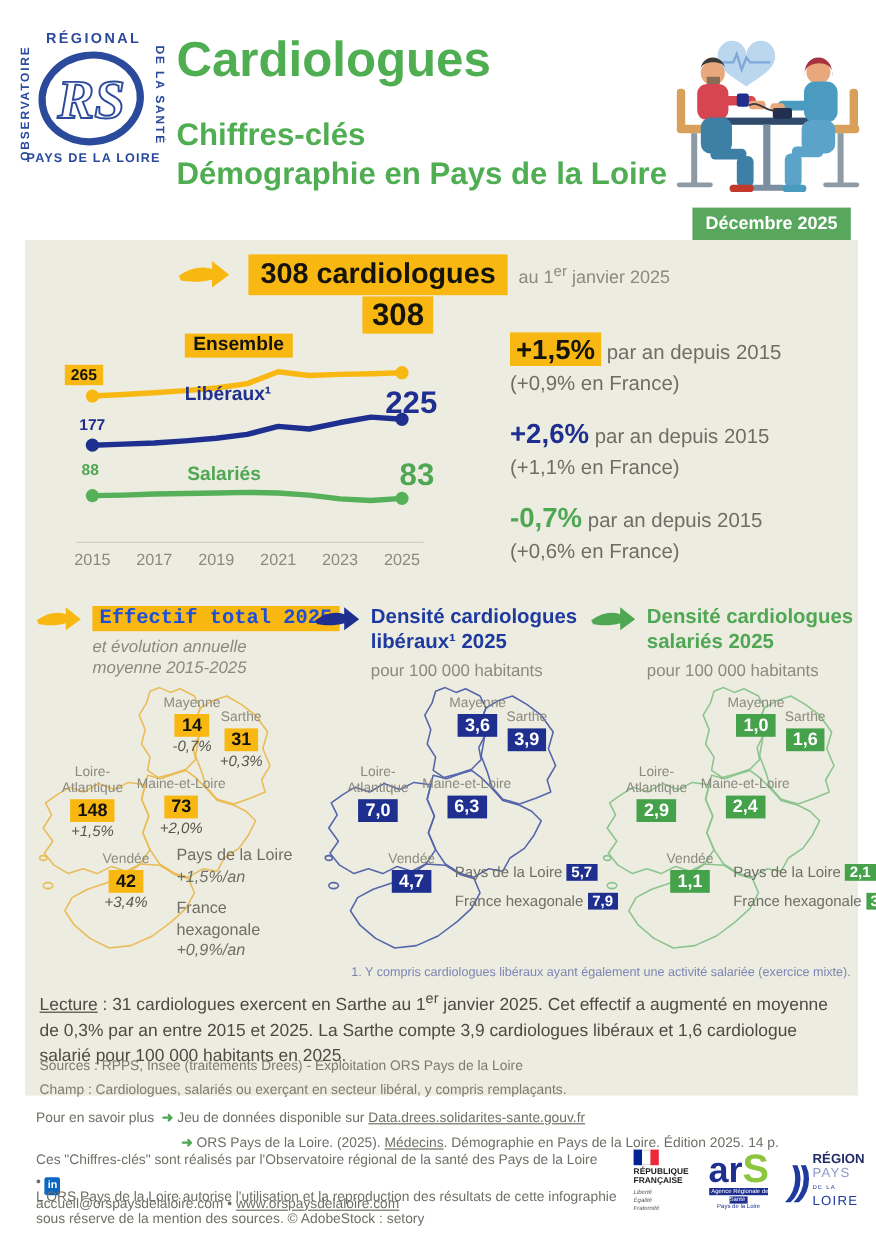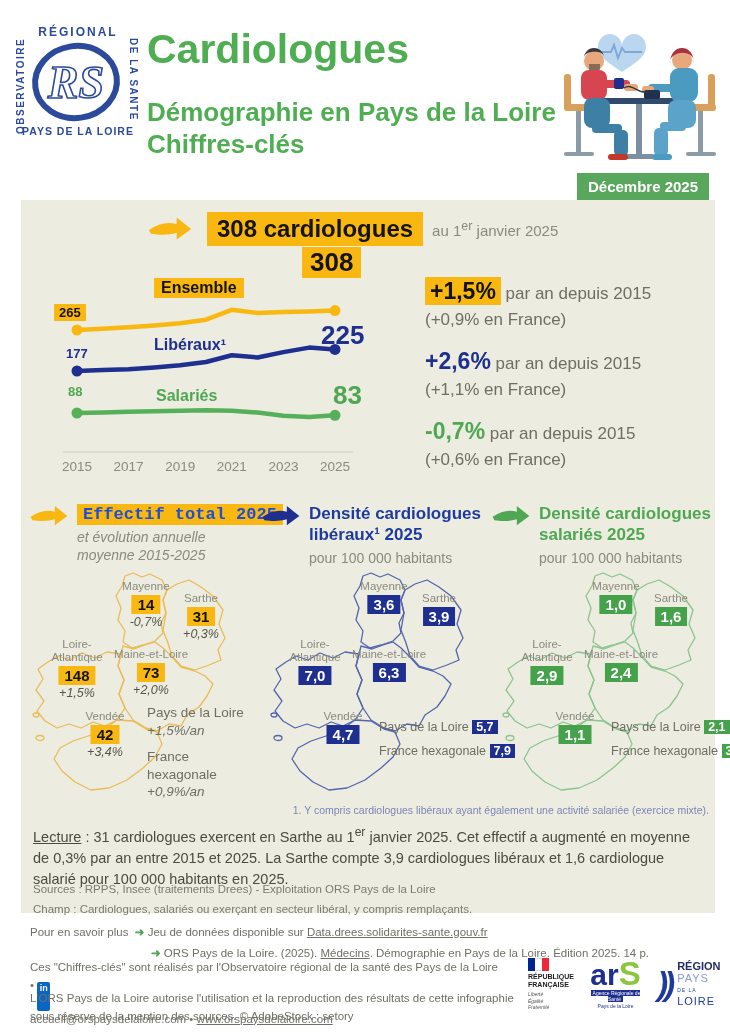--- a/index.html
+++ b/index.html
@@ -17,21 +17,21 @@
   .kpi{position:absolute;left:126px;top:12px;display:flex;align-items:center;justify-content:center;}
   .kpi-headline{background:#F9B712;color:#14140d;font-weight:bold;font-size:24px;padding:3px 10px;margin-left:14px;}
   .kpi-date{color:#8A8A7E;font-size:15px;margin-left:9px;}
   
   .chart-lbl{position:absolute;white-space:nowrap;}
   .ybox{background:#F9B712;color:#14140d;font-weight:bold;}
   .lbl-265{left:33px;top:104px;font-size:13px;padding:1px 5px;}
   .lbl-ens{left:133px;top:78px;font-size:16px;padding:1px 7px;}
   .lbl-308{left:281px;top:47px;font-size:26px;padding:0 8px;}
   .lbl-177{left:45px;top:146px;font-size:13px;font-weight:bold;color:#1E2F8F;}
-  .lbl-lib{left:133px;top:136px;font-size:16px;font-weight:bold;color:#1E2F8F;}
+  .lbl-lib{left:133px;top:120px;font-size:16px;font-weight:bold;color:#1E2F8F;}
   .lbl-225{left:300px;top:120px;font-size:26px;font-weight:bold;color:#1E2F8F;}
   .lbl-88{left:47px;top:184px;font-size:13px;font-weight:bold;color:#4FA753;}
   .lbl-sal{left:135px;top:187px;font-size:16px;font-weight:bold;color:#4FA753;}
   .lbl-83{left:312px;top:180px;font-size:26px;font-weight:bold;color:#4FA753;}
   
   .stat{position:absolute;left:404px;width:285px;}
   .stat-line1{font-size:17px;color:#6E6E64;}
   .stat-line2{font-size:17px;color:#6E6E64;margin-top:5px;}
   .stat-value{font-size:23px;font-weight:bold;}
   .sv-yellow{background:#F9B712;color:#14140d;padding:1px 5px;}
@@ -48,39 +48,39 @@
   
   .map-box{position:absolute;top:368px;width:220px;height:245px;}
   .map-svg{position:absolute;left:0;top:0;}
   .dept{position:absolute;transform:translateX(-50%);text-align:center;}
   .dept-name{font-size:11.5px;color:#8A8A7E;line-height:1.15;white-space:nowrap;}
   .dept-value{display:inline-block;margin-top:2px;font-weight:bold;font-size:15px;padding:1px 6px;}
   .m-yellow .dept-value{background:#F9B712;color:#14140d;}
   .m-blue  .dept-value{background:#1E2F8F;color:#fff;}
   .m-green .dept-value{background:#46A14B;color:#fff;}
   .dept-evo{font-size:12.5px;font-style:italic;color:#55554C;margin-top:1px;}
-  .d-mayenne{left:117px;top:12px;} .d-sarthe{left:172px;top:24px;}
+  .d-mayenne{left:131px;top:12px;} .d-sarthe{left:172px;top:24px;}
   .d-la{left:48px;top:70px;} .d-maine{left:122px;top:80px;} .d-vendee{left:76px;top:142px;}
   .map-note{position:absolute;left:118px;top:136px;font-size:13.5px;color:#6E6E64;line-height:1.3;}
   .map-note .mn-value{font-style:italic;margin-bottom:9px;}
   .map-note2{position:absolute;left:112px;top:148px;font-size:12.5px;color:#6E6E64;line-height:1.9;white-space:nowrap;}
   .chip{font-weight:bold;color:#fff;font-size:12.5px;padding:0 4px;}
   .m-blue .chip{background:#1E2F8F;} .m-green .chip{background:#46A14B;}
   
   .footnote{position:absolute;right:6px;top:604px;font-size:10.5px;color:#7D85B5;}
   .lecture{position:absolute;left:12px;top:624px;width:676px;font-size:14.5px;color:#4B4B42;line-height:1.45;}
   .lecture .ul{text-decoration:underline;}
   .src{position:absolute;left:12px;top:679px;font-size:11.5px;color:#7B7B70;line-height:1.75;}
   
   .f-more{position:absolute;left:30px;top:922px;font-size:11.5px;color:#6F6F66;line-height:1.8;}
   .f-more .arrow{color:#4FA753;font-weight:bold;}
   .f-more a, .f-link{color:#6F6F66;text-decoration:underline;cursor:pointer;}
   .f-more .row2{padding-left:121px;}
   .org{position:absolute;left:30px;top:959px;width:475px;font-size:11.5px;color:#6F6F66;line-height:1.55;}
-  .li-icon{display:inline-block;width:13px;height:29px;background:#0A66C2;color:#fff;border-radius:2px;
+  .li-icon{display:inline-block;width:13px;height:15px;background:#0A66C2;color:#fff;border-radius:2px;
            font-size:9px;font-weight:bold;text-align:center;line-height:13px;vertical-align:-2px;}
   .license{position:absolute;left:30px;top:990px;width:492px;font-size:11.5px;color:#6F6F66;line-height:1.55;}
   .logos{position:absolute;left:528px;top:958px;display:flex;align-items:center;gap:12px;}
   .logo-rf{width:50px;text-align:left;}
   .rf-flag{display:flex;width:21px;height:13px;margin-bottom:2px;}
   .rf-flag div{flex:1;}
   .rf-name{font-size:7px;font-weight:bold;color:#1a1a1a;line-height:1.15;}
   .rf-motto{font-size:5px;font-style:italic;color:#555;line-height:1.3;margin-top:2px;}
   .logo-ars{text-align:center;}
   .ars-word{font-weight:bold;line-height:0.9;}
@@ -121,22 +121,22 @@
     <text x="66" y="14" text-anchor="middle" font-size="12" font-weight="bold" fill="#2B4A9B" letter-spacing="2">RÉGIONAL</text>
     <text x="0" y="0" transform="translate(12,112) rotate(-90)" font-size="10" font-weight="bold" fill="#2B4A9B" letter-spacing="1.5">OBSERVATOIRE</text>
     <text x="0" y="0" transform="translate(118,16) rotate(90)" font-size="10" font-weight="bold" fill="#2B4A9B" letter-spacing="1.5">DE LA SANTÉ</text>
     <ellipse cx="64" cy="60" rx="41" ry="36" fill="none" stroke="#2B4A9B" stroke-width="6" transform="rotate(-8 64 60)"></ellipse>
     <text x="64" y="76" text-anchor="middle" font-size="46" font-weight="bold" font-style="italic" fill="#fff" stroke="#2B4A9B" stroke-width="1.6" font-family="'Liberation Serif',serif">RS</text>
     <text x="66" y="113" text-anchor="middle" font-size="10.5" font-weight="bold" fill="#2B4A9B" letter-spacing="1">PAYS DE LA LOIRE</text>
   </svg>
 
   <div class="main-title">Cardiologues</div>
   <div class="main-subtitle">
+    <div>Chiffres-clés</div>
     <div>Démographie en Pays de la Loire</div>
-    <div>Chiffres-clés</div>
   </div>
 
   <svg class="illu" width="168" height="168" viewBox="0 0 168 168">
 
     <g>
       <path d="M66,42 C66,35 60,30 54,30 C47,30 42,36 42,43 C42,53 53,59 66,68 C79,59 90,53 90,43 C90,36 85,30 78,30 C72,30 66,35 66,42 Z" fill="#BBD7F0"></path>
       <polyline points="46,48 55,48 58,41 62,54 66,44 69,48 86,48" fill="none" stroke="#7FA8D9" stroke-width="2"></polyline>
     </g>
 
     <rect x="38" y="94" width="92" height="6" fill="#2F4A6B"></rect>

